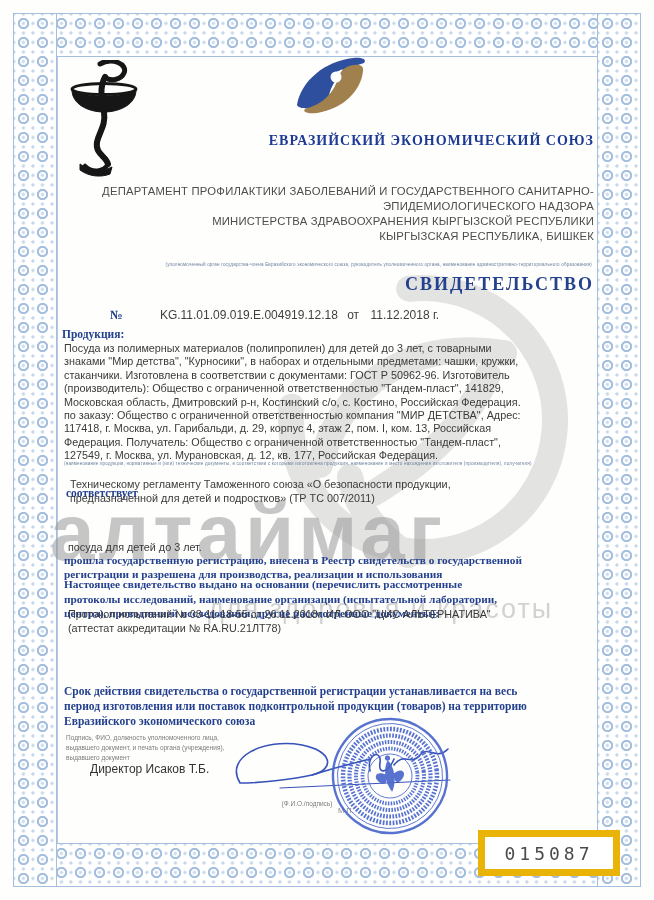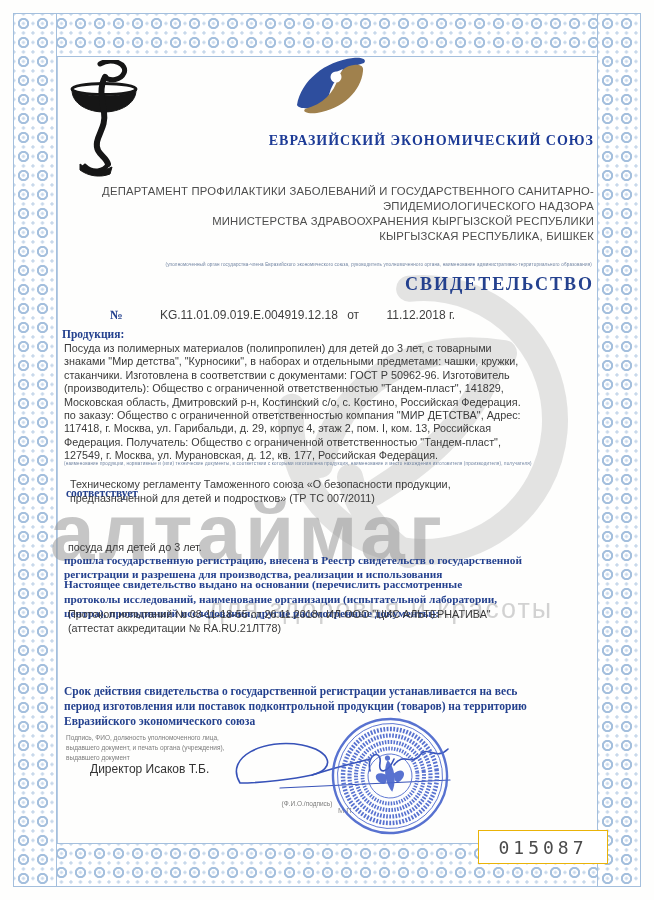--- a/index.html
+++ b/index.html
@@ -77,21 +77,21 @@
 
   <div class="abs txt center fineprint" style="left:62px;top:262px;width:530px;">(уполномоченный орган государства-члена Евразийского экономического союза, руководитель уполномоченного органа, наименование административно-территориального образования)</div>
 
   <div class="abs txt center" style="left:60px;top:274px;width:534px;font-family:Liberation Serif, serif;
        font-weight:bold;font-size:18px;letter-spacing:2px;color:#24418e;">СВИДЕТЕЛЬСТВО</div>
 
   <div class="abs txt" style="left:110px;top:308px;width:460px;font-size:12px;color:#3f3f3f;">
     <span class="blue-serif" style="font-size:12.5px;margin-right:34px;">№</span>
     <span>KG.11.01.09.019.Е.004919.12.18</span>
     <span style="margin-left:6px;">от</span>
-    <span style="margin-left:24px;">11.12.2018 г.</span>
+    <span style="margin-left:8px;">11.12.2018 г.</span>
   </div>
 
   <div class="abs txt blue-serif" style="left:62px;top:328px;font-size:11.5px;">Продукция:</div>
   <div class="abs txt pre black-sans" style="left:64px;top:342px;width:545px;font-size:10.8px;line-height:1.24;">Посуда из полимерных материалов (полипропилен) для детей до 3 лет, с товарными
 знаками "Мир детства", "Курносики", в наборах и отдельными предметами: чашки, кружки,
 стаканчики. Изготовлена в соответствии с документами: ГОСТ Р 50962-96. Изготовитель
 (производитель): Общество с ограниченной ответственностью "Тандем-пласт", 141829,
 Московская область, Дмитровский р-н, Костинский с/о, с. Костино, Российская Федерация.
 по заказу: Общество с ограниченной ответственностью компания "МИР ДЕТСТВА", Адрес:
 117418, г. Москва, ул. Гарибальди, д. 29, корпус 4, этаж 2, пом. I, ком. 13, Российская
@@ -146,17 +146,17 @@
       <g fill="#4a67cd" stroke="none">
         <path d="M0,-16 C6,-8 6,6 0,16 C-6,6 -6,-8 0,-16 Z"></path>
         <path d="M-4,-2 C-14,-8 -18,0 -10,6 C-6,9 -3,6 -4,-2 Z"></path>
         <path d="M4,-2 C14,-8 18,0 10,6 C6,9 3,6 4,-2 Z"></path>
         <circle cx="0" cy="-18" r="2.6"></circle>
       </g>
     </g>
   </svg>
 
   <div class="abs" style="left:478px;top:830px;width:128px;height:32px;background:#fff;
-       border:1px solid #eab308;z-index:6;display:flex;align-items:center;justify-content:center;">
+       border:7px solid #eab308;z-index:6;display:flex;align-items:center;justify-content:center;">
     <span style="font-family:'DejaVu Sans Mono',monospace;font-size:18px;letter-spacing:4px;color:#4b4b4b;">015087</span>
   </div>
 
 </div>
 
 </body></html>

